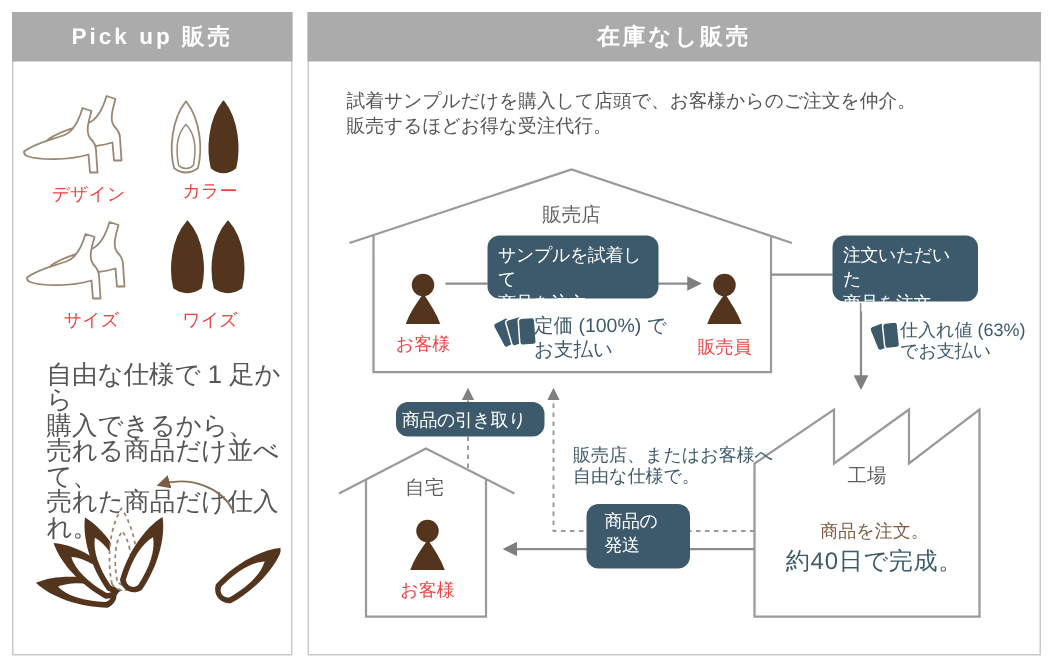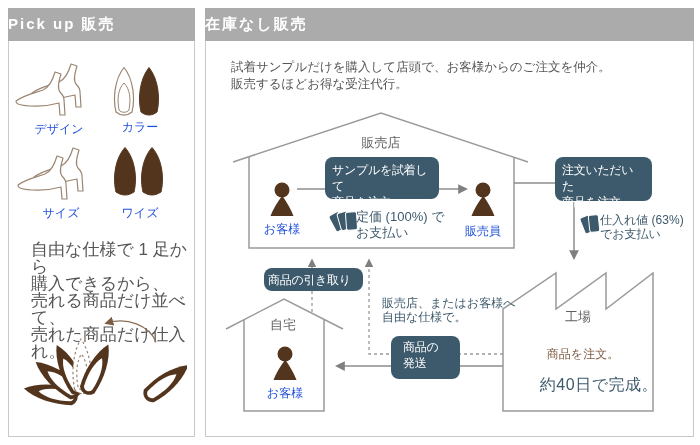--- a/index.html
+++ b/index.html
@@ -2,23 +2,23 @@
 <html><head>
 <meta charset="utf-8">
 <style>
   html,body{margin:0;padding:0;background:#fff;}
   .canvas{position:relative;width:700px;height:445px;background:#fff;overflow:hidden;
           font-family:"Liberation Sans","DejaVu Sans",sans-serif;}
   .panel{position:absolute;top:8px;background:#fff;border:1px solid #c9c9c9;box-sizing:border-box;}
   .panel-left{left:8px;width:187px;height:429px;}
   .panel-right{left:205px;width:489px;height:429px;}
   .hdr{position:absolute;top:-1px;left:-1px;right:-1px;height:33px;background:#ababab;color:#fff;
-       font-size:15px;font-weight:bold;letter-spacing:2px;display:flex;align-items:center;}
+       font-size:15px;font-weight:bold;letter-spacing:2px;display:flex;align-items:center;justify-content:center;}
   .abs{position:absolute;}
-  .jlabel{color:#1d4ed8;font-size:12px;text-align:center;}
+  .jlabel{color:#ef4444;font-size:12px;text-align:center;}
   .glabel{color:#5f5f5f;font-size:13px;text-align:center;}
   .blue{color:#3d5a6c;}
   .rust{color:#7d5a3f;}
   .desc{color:#555;font-size:17px;line-height:17px;}
   .intro{color:#555;font-size:12.5px;line-height:16.5px;}
   .box{position:absolute;background:#3d5a6c;color:#fff;border-radius:8px;font-size:12px;
        line-height:1.35;padding:5px 7px;box-sizing:border-box;letter-spacing:-0.3px;}
   .smalltxt{font-size:12px;line-height:14px;}
   .note40{font-size:16px;letter-spacing:0.5px;}
   svg{display:block;}
@@ -196,15 +196,15 @@
       <div>仕入れ値 (63%)</div>
       <div>でお支払い</div>
     </div>
 
     <div class="abs blue smalltxt" style="left:176px;top:287px">
       <div>販売店、またはお客様へ</div>
       <div>自由な仕様で。</div>
     </div>
 
     <div class="abs rust" style="left:312px;top:337px;width:130px;font-size:12px;text-align:center">商品を注文。</div>
-    <div class="abs blue note40" style="left:302px;top:366px;width:150px;text-align:right">約40日で完成。</div>
+    <div class="abs blue note40" style="left:302px;top:355px;width:150px;text-align:center">約40日で完成。</div>
   </section>
 </div>
 
 </body></html>

